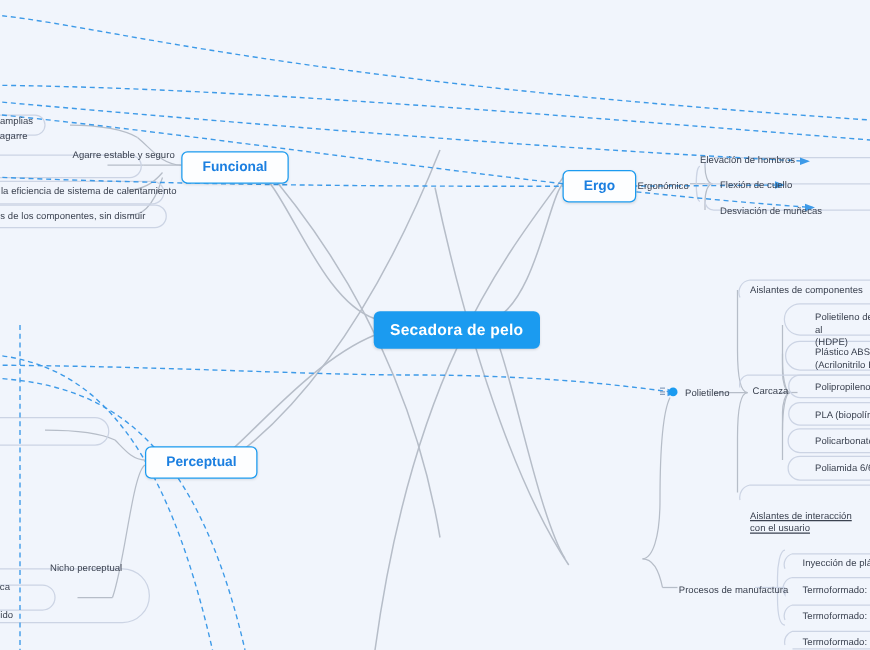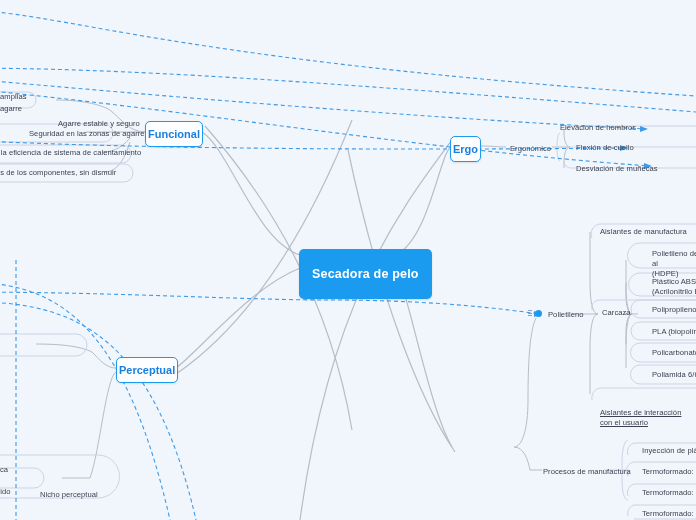--- a/index.html
+++ b/index.html
@@ -32,33 +32,33 @@
     box-sizing: border-box;
     white-space: nowrap;
   }
   
   .root {
     background: #1b9bf0;
     color: #ffffff;
     border-radius: 5px;
     font-size: 12.5px;
     font-weight: bold;
-    padding: 18px 13px;
+    padding: 8px 13px;
     letter-spacing: .2px;
     box-shadow: 0 1px 2px rgba(0,0,0,.12);
   }
   
   .branch {
     background: #fdfeff;
     color: #1b7fe0;
     border: 1.6px solid #1b9bf0;
     border-radius: 5px;
     font-size: 11px;
     font-weight: bold;
-    padding: 6px 2px;
+    padding: 6px 16px;
     box-shadow: 0 1px 2px rgba(0,0,0,.10);
   }
   
   .lbl {
     color: #3b4250;
     font-size: 7.6px;
     line-height: 10px;
     padding: 2px 4px;
     letter-spacing: .05px;
   }
@@ -247,31 +247,28 @@
 
   <div class="node lbl" style="left:-4px; top:90px;">
     <span>amplias</span>
   </div>
   <div class="node lbl" style="left:-8px; top:102px;">
     <span>l agarre</span>
   </div>
   <div class="node lbl" style="left:54px; top:117px;">
     <span>Agarre estable y seguro</span>
   </div>
-  <div class="node lbl" style="left:25px; top:127px;">
-    <span>Seguridad en las zonas de agarre</span>
-  </div>
   <div class="node lbl" style="left:-8px; top:146px;">
     <span>r la eficiencia de sistema de calentamiento</span>
   </div>
   <div class="node lbl" style="left:-8px; top:166px;">
     <span>es de los componentes, sin dismuir</span>
   </div>
 
-  <div class="node lbl" style="left:36px; top:488px;text-align:center;">
+  <div class="node lbl" style="left:36px; top:448px;text-align:center;">
     <span>Nicho perceptual</span>
   </div>
   <div class="node lbl" style="left:-8px; top:463px;">
     <span>tica</span>
   </div>
   <div class="node lbl" style="left:-8px; top:485px;">
     <span>gido</span>
   </div>
 
   <div class="collapse-bars" style="left:528px; top:310px;">
@@ -279,21 +276,21 @@
       <i></i>
       <i></i>
   </div>
   <div class="collapse-dot" style="left:535px; top:310px;"></div>
 
   <div class="node lbl" style="left:544px; top:308px;">
     <span>Polietileno</span>
   </div>
 
   <div class="node lbl" style="left:596px; top:225px;">
-    <span>Aislantes de manufactura</span>
+    <span>Aislantes de componentes</span>
   </div>
   <div class="node lbl" style="left:598px; top:306px;">
     <span>Carcaza</span>
   </div>
   <div class="node lbl multi" style="left:596px; top:406px; width:96px;text-decoration:underline;">
     <span style="white-space:pre-line;">Aislantes de interacción
 con el usuario</span>
   </div>
 
   <div class="node lbl multi" style="left:648px; top:247px; width:60px;">

